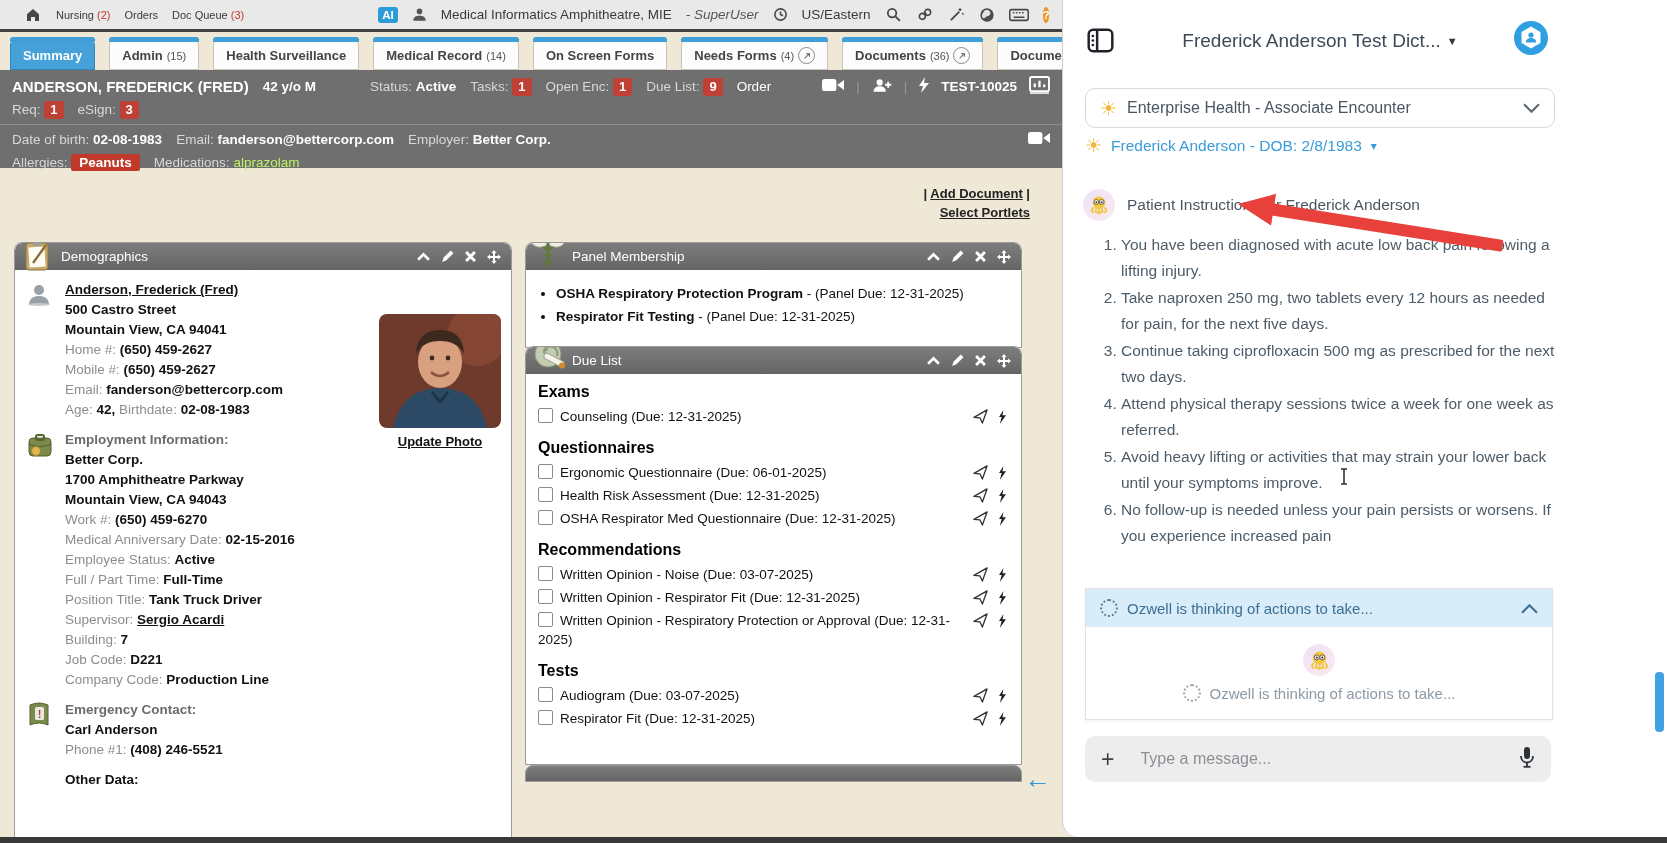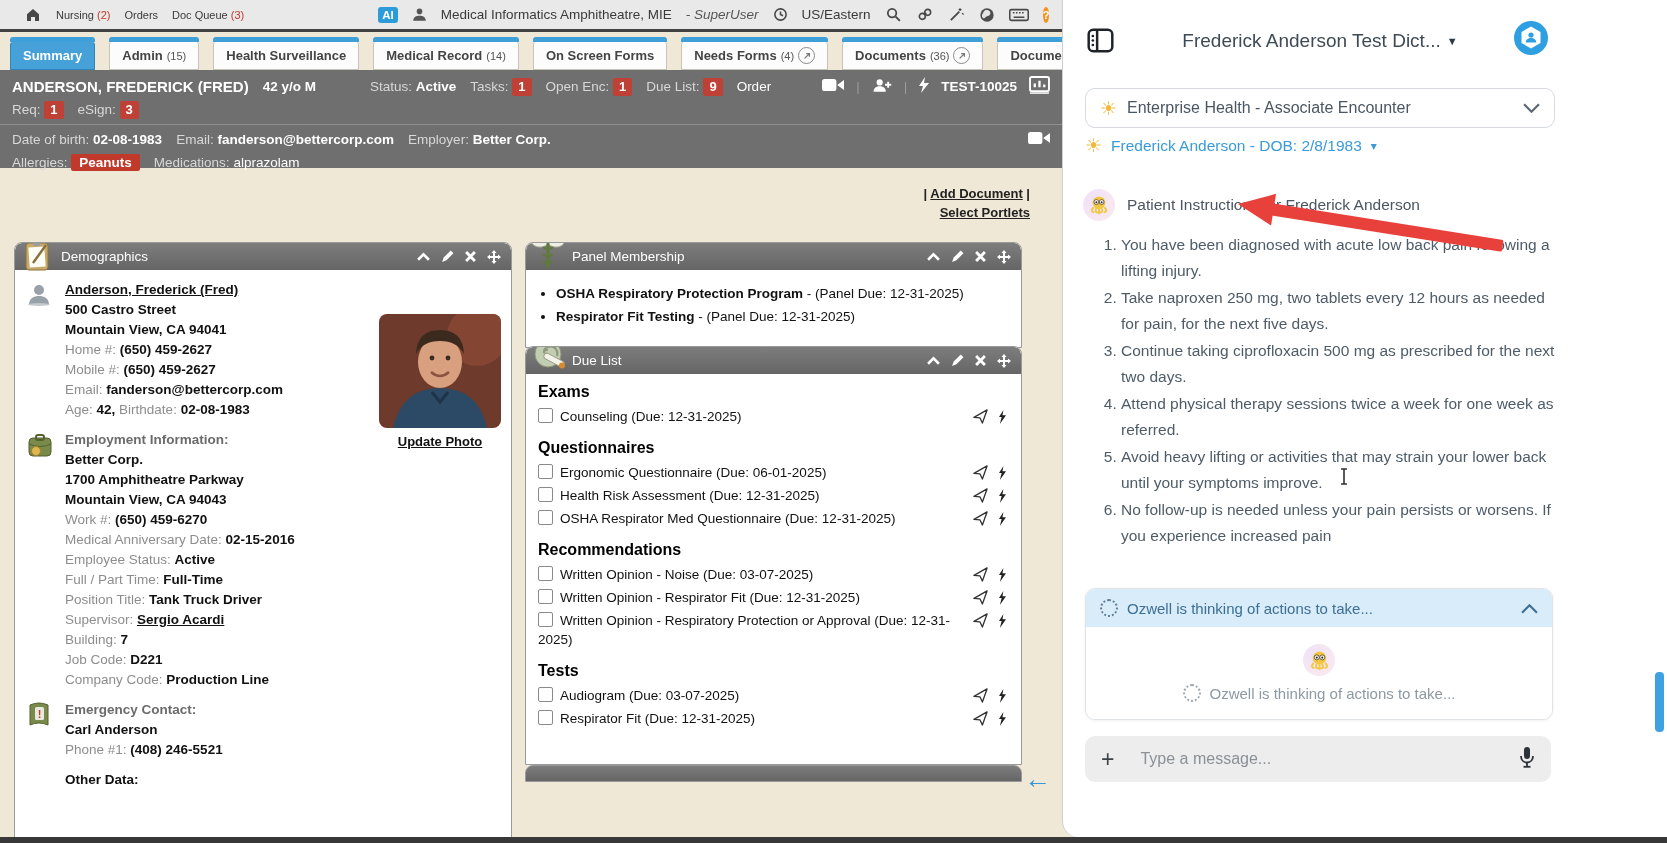--- a/index.html
+++ b/index.html
@@ -34,21 +34,21 @@
   
   #pt-header{position:absolute;left:0;top:70px;width:1062px;height:98px;background:#6f6f6f;color:#fff;
              font-size:13.5px;box-sizing:border-box;padding:5px 12px 0 12px;}
   .pt-row{display:flex;align-items:center;gap:14px;height:23px;white-space:nowrap;}
   .pt-divider{border-top:1px solid #8f8f8f;margin:3px -12px 3px -12px;}
   .pt-name{font-size:15px;font-weight:bold;}
   .pt-bold{font-weight:bold;}
   .pt-label{color:#d8d8d8;}
   .badge{background:#bf4136;color:#fff;font-weight:bold;padding:0 6px;border-radius:2px;font-size:13px;line-height:18px;display:inline-block;}
   .allergy-badge{background:#c0392b;color:#fff;font-weight:bold;padding:1px 8px;border-radius:2px;}
-  .med-val{color:#ffffff;}
+  .med-val{color:#bef264;}
   .pt-sep{color:#9b9b9b;}
   .pt-right{margin-left:auto;display:flex;align-items:center;gap:12px;}
   
   #page-links{position:absolute;right:45px;top:184px;text-align:right;font-size:13px;font-weight:bold;line-height:19px;color:#222;}
   #page-links a{color:#222;text-decoration:underline;cursor:pointer;}
   
   .portlet{position:absolute;background:#fff;border:1px solid #9a9a9a;border-radius:8px 8px 0 0;box-sizing:border-box;overflow:hidden;}
   .portlet-header{position:relative;height:27px;background:linear-gradient(#7d7d7d,#656565);border-radius:7px 7px 0 0;
                   color:#fff;display:flex;align-items:center;padding-left:46px;font-size:13.5px;}
   .portlet-icon{position:absolute;left:5px;top:-6px;}
@@ -91,21 +91,21 @@
   .sun{color:#f1b93c;font-size:19px;line-height:1;}
   .enc-chev{margin-left:auto;}
   .pat-link{position:absolute;left:22px;top:136px;display:flex;align-items:center;gap:9px;font-size:15.5px;color:#3a9bd8;}
   .pat-link .bcaret{font-size:12px;color:#3a9bd8;}
   .instr-head{position:absolute;left:20px;top:189px;display:flex;align-items:center;gap:12px;font-size:15.5px;color:#4c5560;}
   .avatar{width:32px;height:32px;border-radius:50%;background:radial-gradient(circle at 30% 30%,#efe2f7,#fbeaee);
           display:inline-flex;align-items:center;justify-content:center;flex:0 0 32px;}
   .instr-list{position:absolute;left:34px;top:232px;width:445px;margin:0;padding-left:24px;
               font-size:15.5px;line-height:26px;color:#4e5c68;}
   .instr-list li{margin-bottom:1px;}
-  .think-card{position:absolute;left:22px;top:588px;width:466px;border:1px solid #dfe3e6;border-radius:10px;overflow:hidden;
+  .think-card{position:absolute;left:22px;top:588px;width:466px;border:1px solid #dfe3e6;border-radius:0;overflow:hidden;
               box-shadow:0 1px 3px rgba(0,0,0,.06);}
   .think-head{background:#d9ecf9;height:38px;display:flex;align-items:center;gap:9px;padding:0 14px;
               font-size:15px;color:#3c6f93;}
   .think-chev{margin-left:auto;}
   .spin{width:14px;height:14px;border-radius:50%;border:2px dotted #5f7c93;flex:0 0 14px;}
   .think-body{background:#fff;height:92px;display:flex;flex-direction:column;align-items:center;justify-content:center;gap:8px;}
   .think-row{display:flex;align-items:center;gap:9px;font-size:15px;color:#8d99a3;}
   .think-row .spin{border-color:#9aa5ad;}
   .chat-input{position:absolute;left:22px;top:736px;width:466px;height:46px;background:#ededed;border-radius:10px;
               display:flex;align-items:center;padding:0 16px;box-sizing:border-box;gap:24px;}

